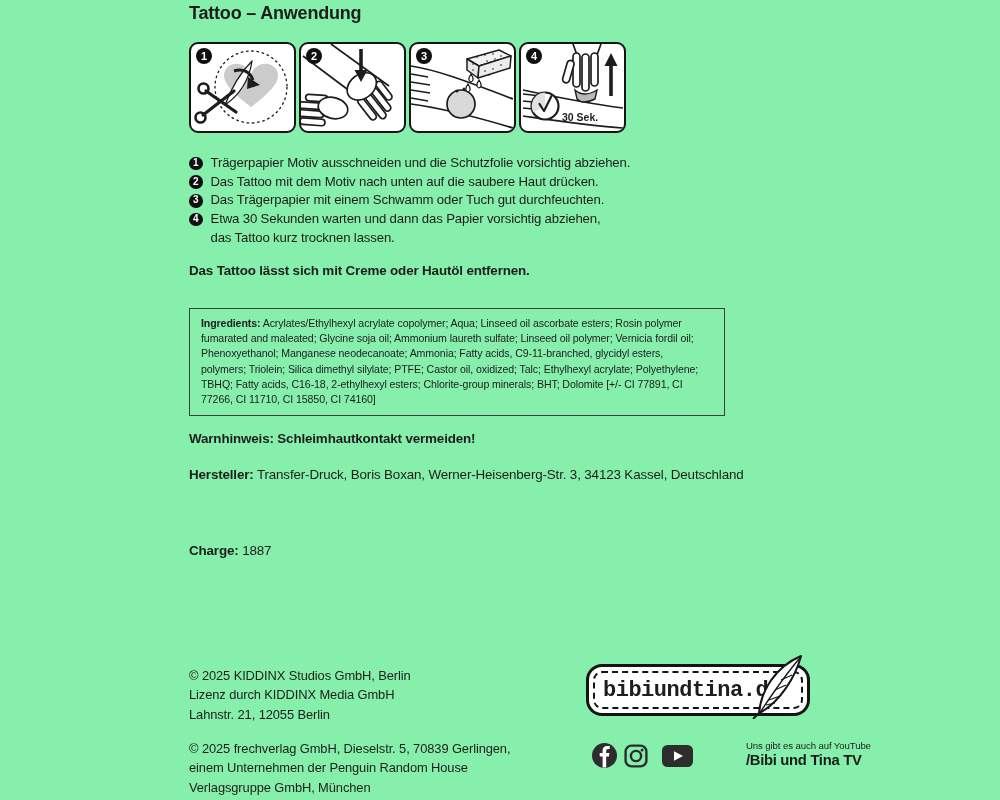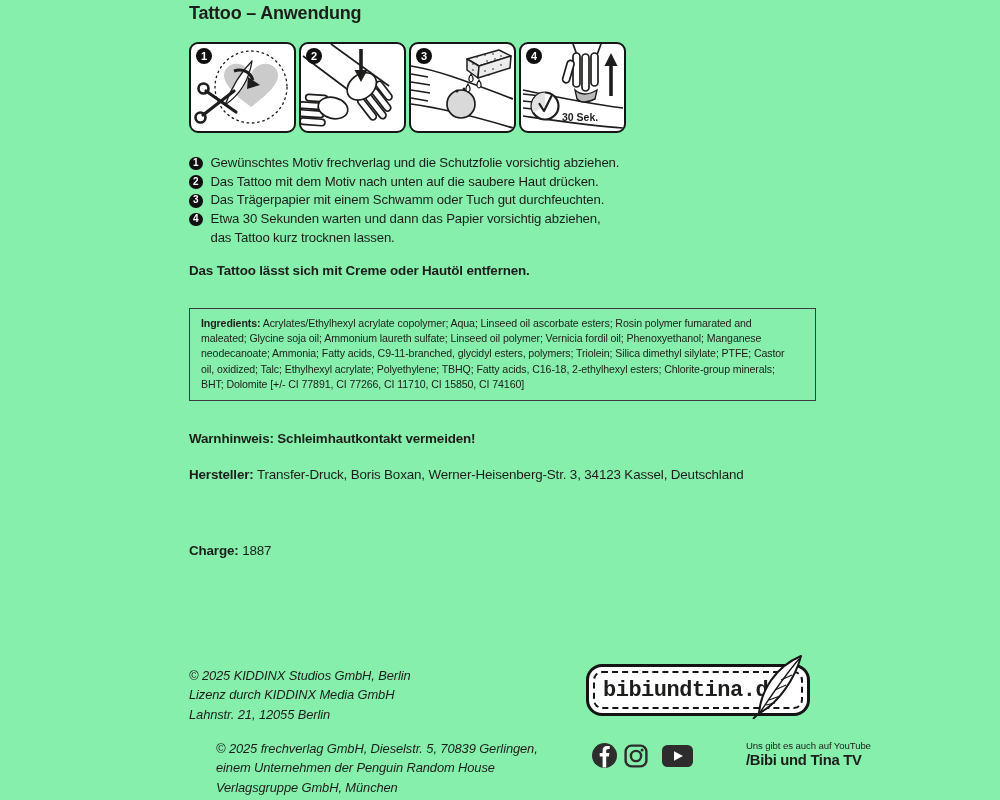--- a/index.html
+++ b/index.html
@@ -1,20 +1,20 @@
 <!DOCTYPE html>
 <html><head>
 <meta charset="utf-8">
 <style>
   html,body{margin:0;padding:0;background:#fff;}
   .page{position:relative;width:1000px;height:800px;background:#86efac;overflow:hidden;
         font-family:"Liberation Sans",sans-serif;color:#1d1d1b;}
   .abs{position:absolute;}
   .bold{font-weight:bold;}
-  .pre{white-space:pre-line;font-style:italic;}
+  .pre{white-space:pre-line;}
 
   
   .title{left:189px;top:3px;font-size:18px;font-weight:bold;letter-spacing:-0.2px;}
 
   
   .picto-row{left:189px;top:42px;display:flex;gap:3px;}
   .panel{position:relative;width:107px;height:91px;box-sizing:border-box;
          border:2.5px solid #161616;border-radius:9px;background:#fff;overflow:hidden;}
   .panel svg{position:absolute;left:0;top:0;}
   .panel-badge{position:absolute;top:4px;left:5px;width:16px;height:16px;border-radius:50%;
@@ -26,31 +26,31 @@
   .steps{left:189px;top:154px;list-style:none;margin:0;padding:0;}
   .steps li{display:flex;align-items:flex-start;line-height:18.7px;}
   .num-badge{flex:none;width:13.5px;height:13.5px;border-radius:50%;background:#101010;color:#fff;
          font-size:10px;font-weight:bold;display:inline-flex;align-items:center;justify-content:center;
          margin-top:2.6px;margin-right:8px;}
   .step-text{font-size:13.2px;letter-spacing:-0.15px;white-space:pre-line;}
 
   .removal{left:189px;top:263px;font-size:13.4px;font-weight:bold;letter-spacing:-0.15px;}
 
   
-  .ingredients-box{left:189px;top:308px;width:627px;min-height:91px;box-sizing:border-box;
+  .ingredients-box{left:189px;top:308px;width:536px;min-height:91px;box-sizing:border-box;
          border:1.5px solid #3c3c3c;padding:7px 23px 8px 11px;
          font-size:10.6px;line-height:15.2px;letter-spacing:-0.1px;}
 
   .warning{left:189px;top:431px;font-size:13.4px;font-weight:bold;letter-spacing:-0.15px;}
   .manufacturer{left:189px;top:467px;font-size:13.4px;letter-spacing:-0.15px;}
   .batch{left:189px;top:504px;font-size:13.4px;letter-spacing:-0.15px;margin-top:39px;}
 
   
   .footer-kiddinx{left:189px;top:666px;font-size:12.9px;line-height:19.3px;letter-spacing:-0.1px;}
-  .footer-frech{left:189px;top:739px;font-size:12.9px;line-height:19.3px;letter-spacing:-0.1px;margin-left:27px;}
+  .footer-frech{left:189px;top:739px;font-size:12.9px;line-height:19.3px;letter-spacing:-0.1px;}
 
   .logo-badge{left:586px;top:664px;width:224px;height:52px;box-sizing:border-box;
          border:3px solid #141414;border-radius:16px;background:#fff;font-family:Liberation Mono, monospace;}
   .logo-badge::before{content:"";position:absolute;inset:4px;border:2px dashed #141414;border-radius:9px;}
   .logo-text{position:absolute;left:14px;top:50%;transform:translateY(-50%);
          font-size:22px;font-weight:bold;letter-spacing:-0.5px;}
   .feather{position:absolute;right:2px;top:-14px;}
 
   .social-fb{left:592px;top:743px;width:25px;height:25px;}
   .social-ig{left:624px;top:744px;width:24px;height:24px;}
@@ -168,21 +168,21 @@
         <circle cx="24" cy="62" r="13.5" fill="#fff" stroke="#1d1d1b" stroke-width="2.2"></circle>
         <path d="M24 62 L24 48.5 A13.5 13.5 0 0 0 12.3 68.5 Z" fill="#e2e2e2"></path>
         <path d="M18.5 60 L23 67 L30.5 52" fill="none" stroke="#1d1d1b" stroke-width="2.2" stroke-linecap="round" stroke-linejoin="round"></path>
       </svg>
     </div>
   </div>
 
   <ol class="abs steps">
     <li>
       <span class="num-badge">1</span>
-      <span class="step-text">Gewünschtes Motiv frechverlag und die Schutzfolie vorsichtig abziehen.</span>
+      <span class="step-text">Trägerpapier Motiv ausschneiden und die Schutzfolie vorsichtig abziehen.</span>
     </li>
     <li>
       <span class="num-badge">2</span>
       <span class="step-text">Das Tattoo mit dem Motiv nach unten auf die saubere Haut drücken.</span>
     </li>
     <li>
       <span class="num-badge">3</span>
       <span class="step-text">Das Trägerpapier mit einem Schwamm oder Tuch gut durchfeuchten.</span>
     </li>
     <li>

